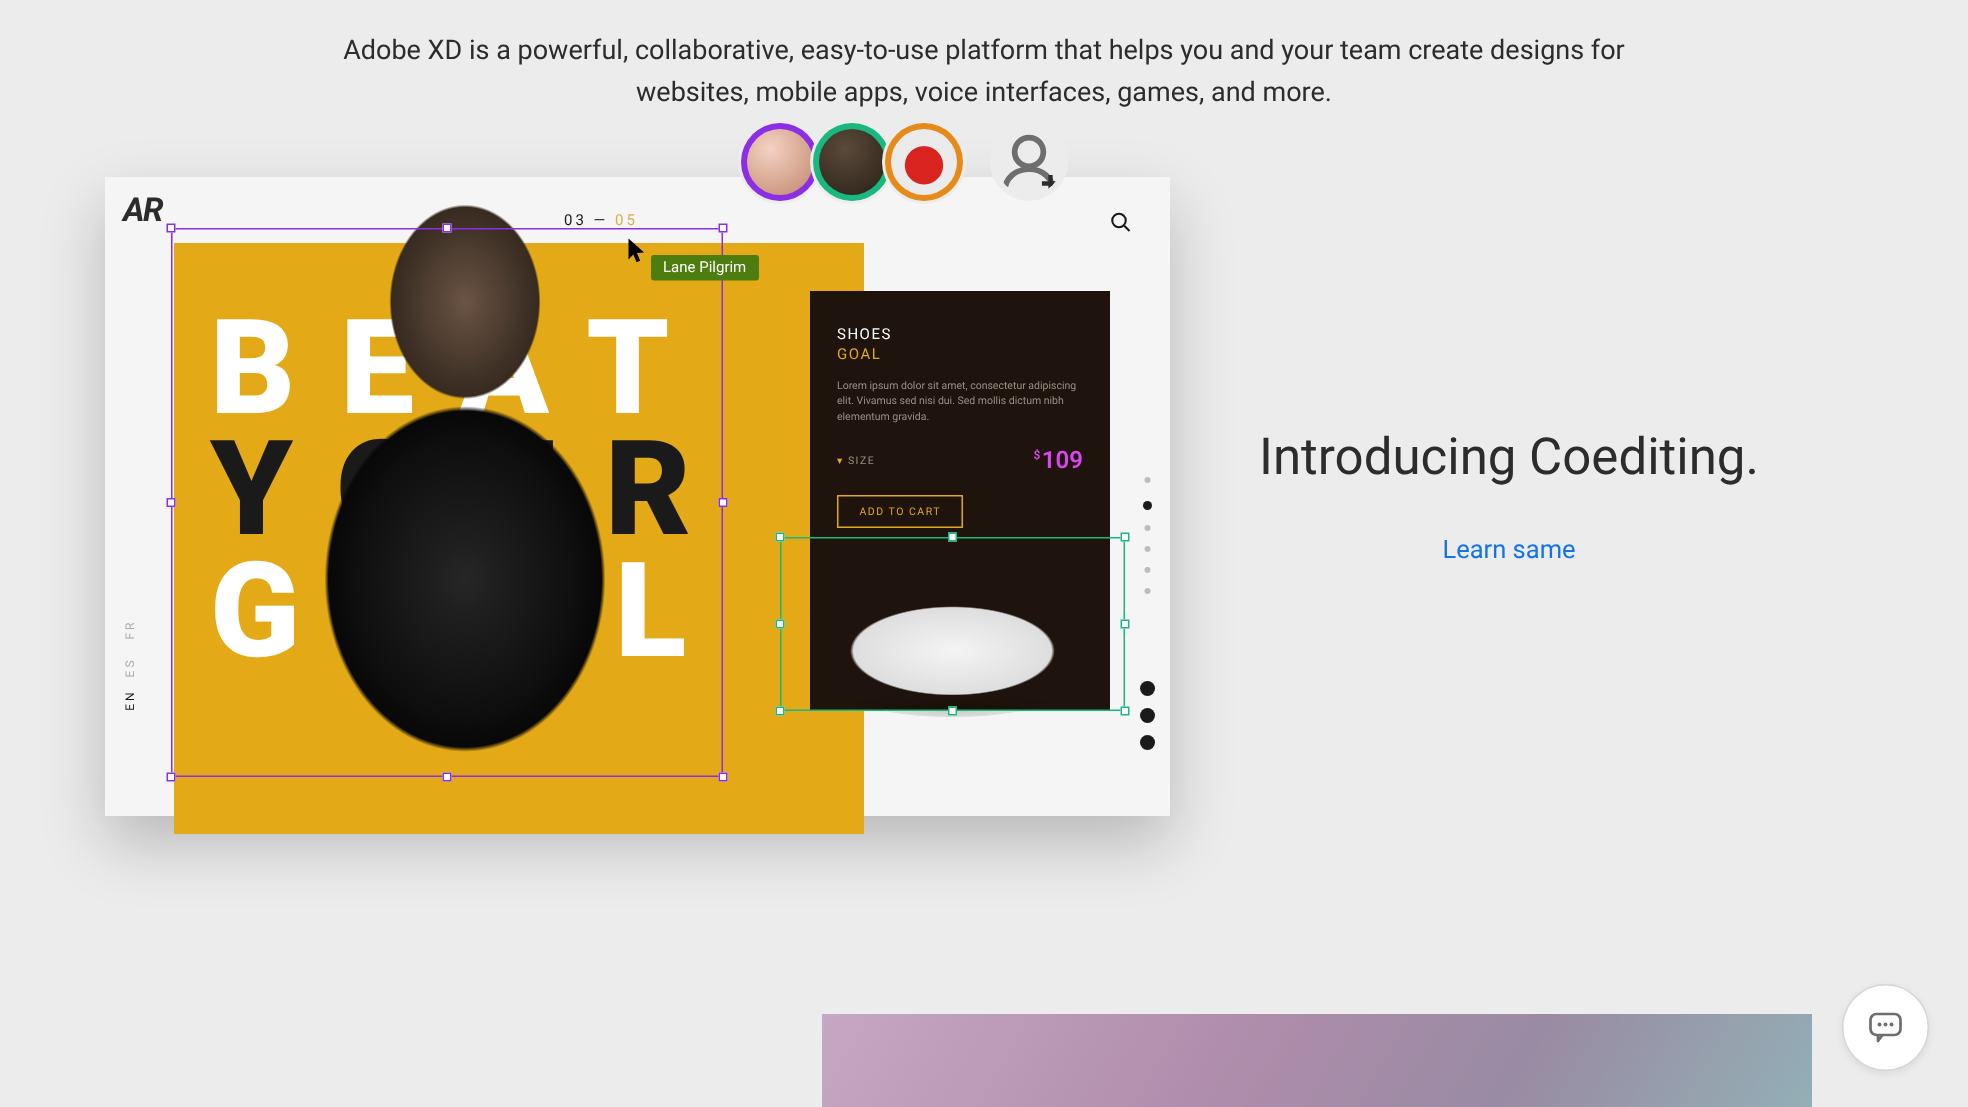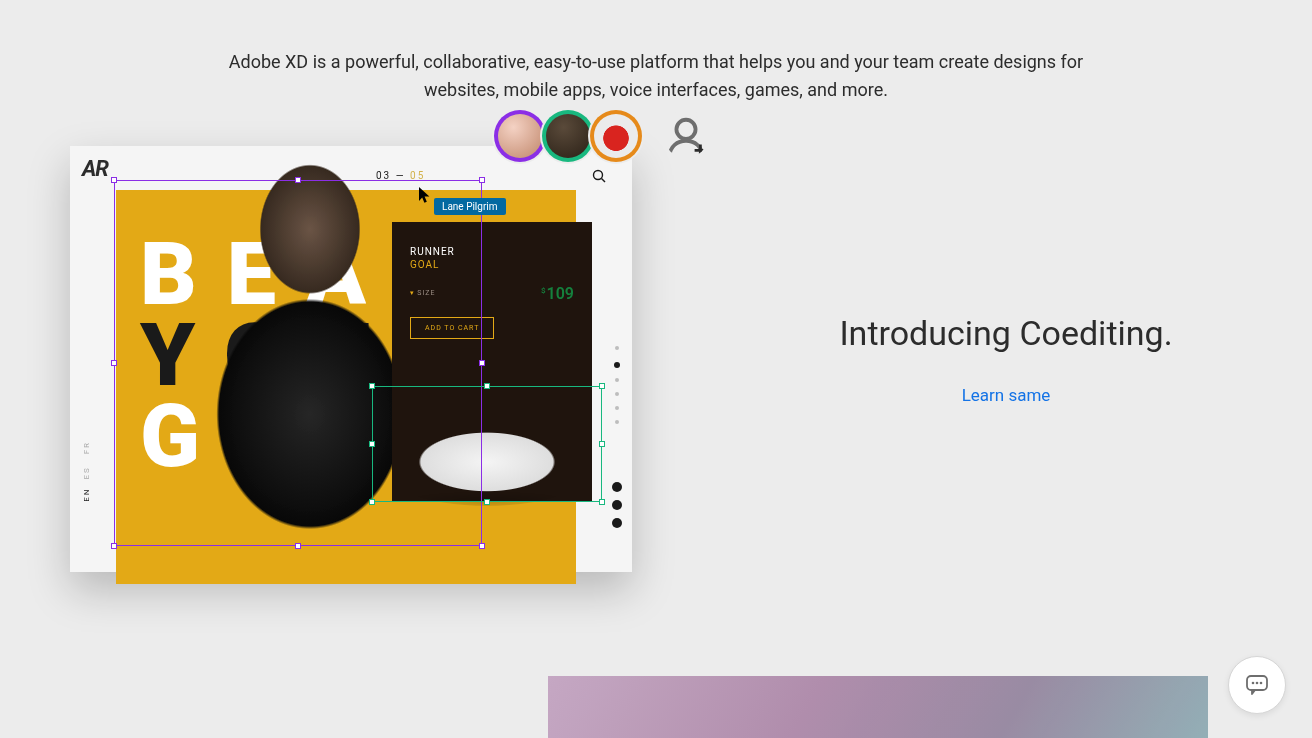--- a/index.html
+++ b/index.html
@@ -8,21 +8,21 @@
     background: #ececec;
     width: 1312px;
     height: 738px;
     overflow: hidden;
     position: relative;
     color: #2c2c2c;
   }
   .intro {
     text-align: center;
     max-width: 920px;
-    margin: 48px auto 0;
+    margin: 20px auto 0;
     font-size: 18px;
     line-height: 1.55;
   }
   .hero-row {
     display: flex;
     align-items: center;
     margin-top: 42px;
     padding: 0 70px 0 70px;
   }
   .mock-wrap {
@@ -63,21 +63,21 @@
     margin-left: 18px;
     box-shadow:none;
   }
   .avatar.add .avatar-inner {
     background:#ececec;
     border:none;
   }
   .avatar.add svg { width:46px; height:46px; }
 
   .canvas {
-    width: 562px;
+    width: 710px;
     height: 426px;
     background: #f5f5f5;
     box-shadow: 0 18px 40px rgba(0,0,0,.22);
     position: relative;
     overflow: visible;
   }
   .brand {
     position:absolute; top:10px; left:12px;
     font-weight:700; font-size:22px; letter-spacing:-1px;
     font-style:italic;
@@ -124,21 +124,21 @@
     color:#fff;
     padding:24px 18px 12px;
     font-size:8px;
   }
   .card .kicker { font-size:10px; letter-spacing:1px; color:#fff; }
   .card .kicker2 { font-size:10px; letter-spacing:1px; color:#e3a916; margin-top:2px; }
   .card .lorem { color:#9a8d83; margin-top:10px; line-height:1.5; font-size:7px; }
   .card .pricerow { display:flex; align-items:center; justify-content:space-between; margin-top:14px; }
   .card .size { font-size:7px; color:#9a8d83; letter-spacing:1px; }
   .card .size::before { content:"▾ "; color:#e3a916; }
-  .card .price { color:#15803d; font-size:16px; font-weight:600; }
+  .card .price { color:#d946ef; font-size:16px; font-weight:600; }
   .card .price sup { font-size:8px; vertical-align:6px; margin-right:1px;}
   .card .cta {
     margin-top:14px;
     display:inline-block;
     border:1px solid #e3a916;
     color:#e3a916;
     font-size:7px; letter-spacing:1px;
     padding:6px 14px;
   }
   .shoe {
@@ -170,21 +170,21 @@
   .sel-green  .handle { border:1px solid #18b87f; }
   .h-tl{top:-4px;left:-4px}.h-tm{top:-4px;left:calc(50% - 3px)}.h-tr{top:-4px;right:-4px}
   .h-ml{top:calc(50% - 3px);left:-4px}.h-mr{top:calc(50% - 3px);right:-4px}
   .h-bl{bottom:-4px;left:-4px}.h-bm{bottom:-4px;left:calc(50% - 3px)}.h-br{bottom:-4px;right:-4px}
 
   .cursor {
     position:absolute; top:40px; left:348px; z-index:20;
   }
   .name-tag {
     position:absolute; top:52px; left:364px;
-    background:#0369a1; color:#fff;
+    background:#4d7c0f; color:#fff;
     font-size:10px; padding:3px 8px; border-radius:2px;
     z-index:20;
   }
   .nav-dots {
     position:absolute; right:12px; top:200px;
     display:flex; flex-direction:column; gap:10px; align-items:center;
   }
   .nav-dots span { width:4px; height:4px; border-radius:50%; background:#bdbdbd; }
   .nav-dots span.active { width:6px; height:6px; background:#1a1a1a; }
   .nav-line { width:1px; height:20px; background:#1a1a1a; margin-bottom:2px;}
@@ -292,22 +292,23 @@
 
       <div class="yellow"></div>
 
       <div class="big-text"><span>BEAT</span>
 <span class="dark">YOUR</span>
 <span>GOAL</span></div>
 
       <div class="runner"></div>
 
       <div class="card">
-        <div class="kicker">RUNNER</div>
+        <div class="kicker">SHOES</div>
         <div class="kicker2">GOAL</div>
+        <div class="lorem">Lorem ipsum dolor sit amet, consectetur adipiscing elit. Vivamus sed nisi dui. Sed mollis dictum nibh elementum gravida.</div>
         <div class="pricerow">
           <span class="size">SIZE</span>
           <span class="price"><sup>$</sup><span>109</span></span>
         </div>
         <span class="cta">ADD TO CART</span>
       </div>
 
       <div class="shoe"></div>
 
       <div class="sel-purple">

